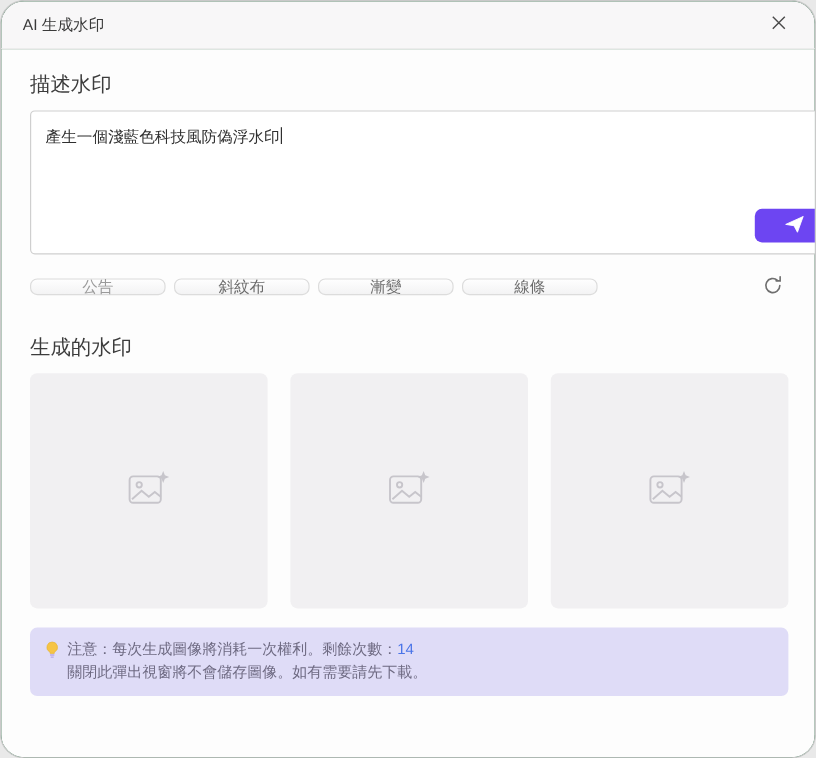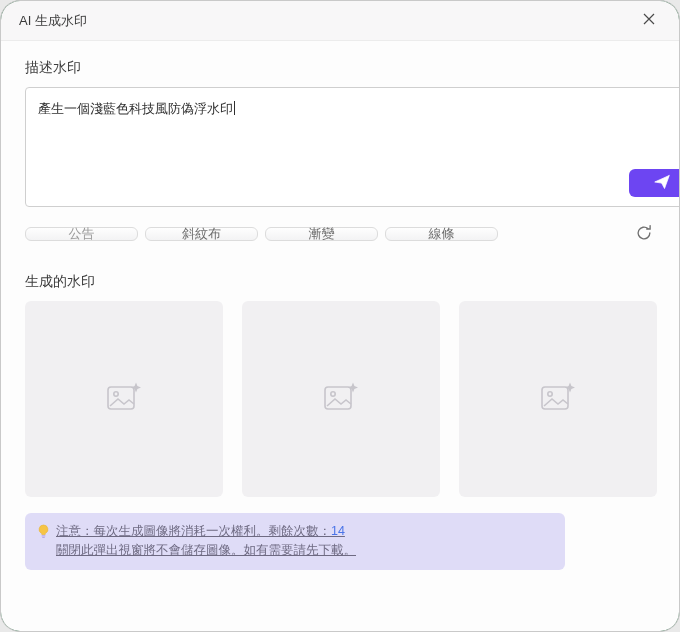--- a/index.html
+++ b/index.html
@@ -34,21 +34,21 @@
     cursor: pointer; color: #444;
     border-radius: 4px;
   }
   .body {
     flex: 1;
     padding: 18px 24px 0 24px;
     background: #fdfdfd;
     position: relative;
   }
   .section-label {
-    font-size: 14px; color: #3c3c3c;
+    font-size: 17px; color: #3c3c3c;
     margin-bottom: 10px;
   }
   .prompt-box {
     position: relative;
     width: 680px; height: 120px;
     background: #ffffff;
     border: 1px solid #cfcfcf;
     border-radius: 4px;
     padding: 12px 34px 12px 12px;
     margin-bottom: 14px;
@@ -113,29 +113,28 @@
     width: 632px;
     margin-bottom: 16px;
   }
   .card {
     width: 198px; height: 196px;
     background: #f1f0f2;
     border-radius: 6px;
     display: flex; align-items: center; justify-content: center;
   }
   .notice {
-    width: 540px;
+    width: 632px;
     background: #dfdcf7;
     border-radius: 6px;
     padding: 9px 14px 10px 12px;
     display: flex;
     font-size: 12.5px;
     line-height: 19px;
     color: #6e6a82;
-    text-decoration: underline;
   }
   .notice .bulb { margin: 2px 6px 0 0; flex: 0 0 auto; }
   .notice .count { color: #4a74e8; }
 </style>
 </head>
 <body>
 
 <div class="dialog">
 
   <div class="titlebar">

